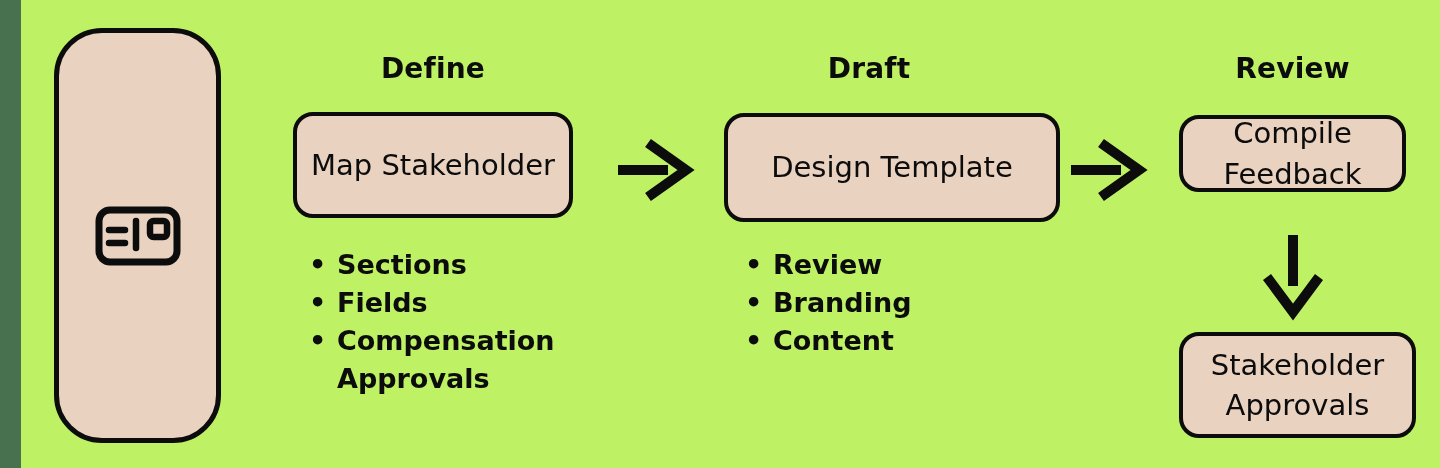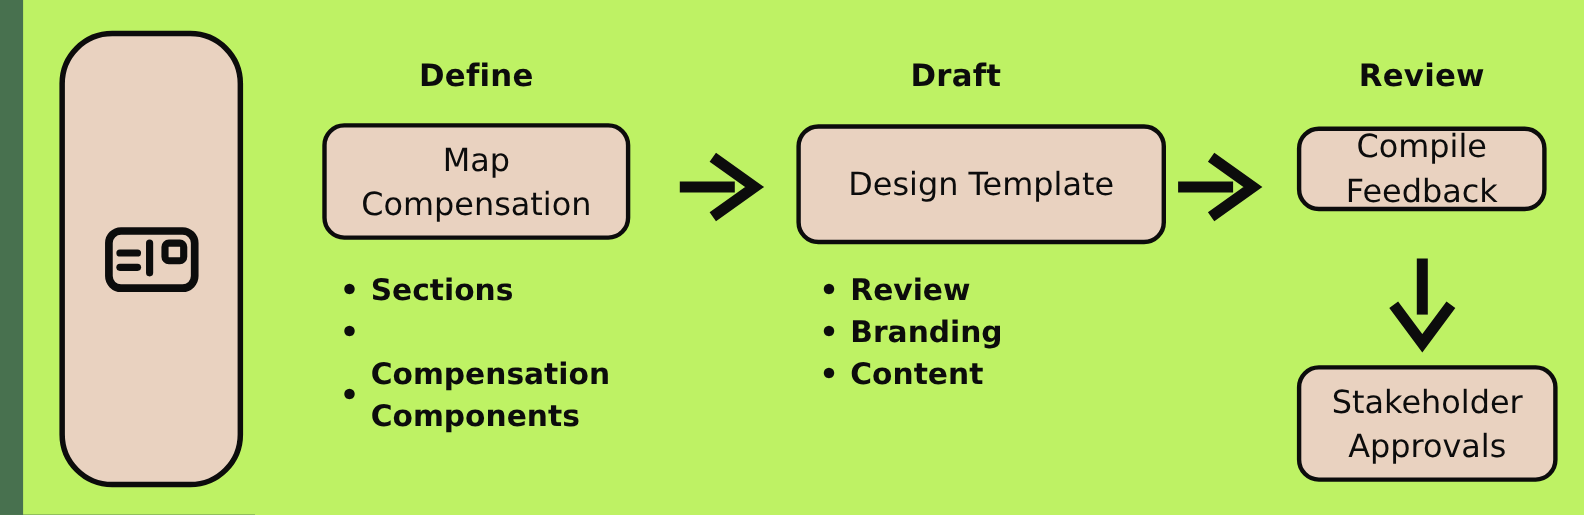--- a/index.html
+++ b/index.html
@@ -52,21 +52,21 @@
   #box-stakeholder      { left: 1158px; top: 332px; width: 237px; height: 106px; }
   .bullet-list {
     position: absolute;
     top: 246px;
     font-size: 27px;
     font-weight: bold;
     line-height: 38px;
   }
   #bullets-define { left: 288px; width: 252px; }
   #bullets-draft  { left: 724px; width: 252px; }
-  .bullet-item { display: flex; align-items: center; }
+  .bullet-item { display: flex; align-items: flex-start; }
   .bullet-dot { flex: none; width: 28px; }
   .bullet-dot::before { content: "\2022"; font-size: 27px; }
   .arrow { position: absolute; overflow: visible; }
   #arrow-define-draft { left: 595px;  top: 135px; }
   #arrow-draft-review { left: 1048px; top: 135px; }
   #arrow-compile-stakeholder { left: 1238px; top: 232px; }
   .arrow path { stroke: #0c0c0c; stroke-width: 10; fill: none; stroke-linejoin: miter; }
   .panel-icon path, .panel-icon rect { stroke: #0c0c0c; fill: none; }
 </style>
 </head>
@@ -82,43 +82,44 @@
       <path d="M42 16 V43" stroke-width="6.5" stroke-linecap="round"></path>
       <rect x="56" y="16" width="17" height="16" rx="3.5" stroke-width="6.5"></rect>
     </svg>
   </div>
 
   <div class="col-heading" id="heading-define">Define</div>
   <div class="col-heading" id="heading-draft">Draft</div>
   <div class="col-heading" id="heading-review">Review</div>
 
   <div class="step-box" id="box-map-requirements">
-    <span>Map Compensation</span>
+    <span>Map Stakeholder</span>
   </div>
   <div class="step-box" id="box-design-template">
     <span>Design Template</span>
   </div>
   <div class="step-box" id="box-compile-feedback">
     <span>Compile Feedback</span>
   </div>
   <div class="step-box" id="box-stakeholder">
     <span>Stakeholder Approvals</span>
   </div>
 
   <div class="bullet-list" id="bullets-define">
     <div class="bullet-item">
       <span class="bullet-dot"></span>
       <span>Sections</span>
     </div>
     <div class="bullet-item">
       <span class="bullet-dot"></span>
+      <span>Fields</span>
     </div>
     <div class="bullet-item">
       <span class="bullet-dot"></span>
-      <span>Compensation Components</span>
+      <span>Compensation Approvals</span>
     </div>
   </div>
 
   <div class="bullet-list" id="bullets-draft">
     <div class="bullet-item">
       <span class="bullet-dot"></span>
       <span>Review</span>
     </div>
     <div class="bullet-item">
       <span class="bullet-dot"></span>

